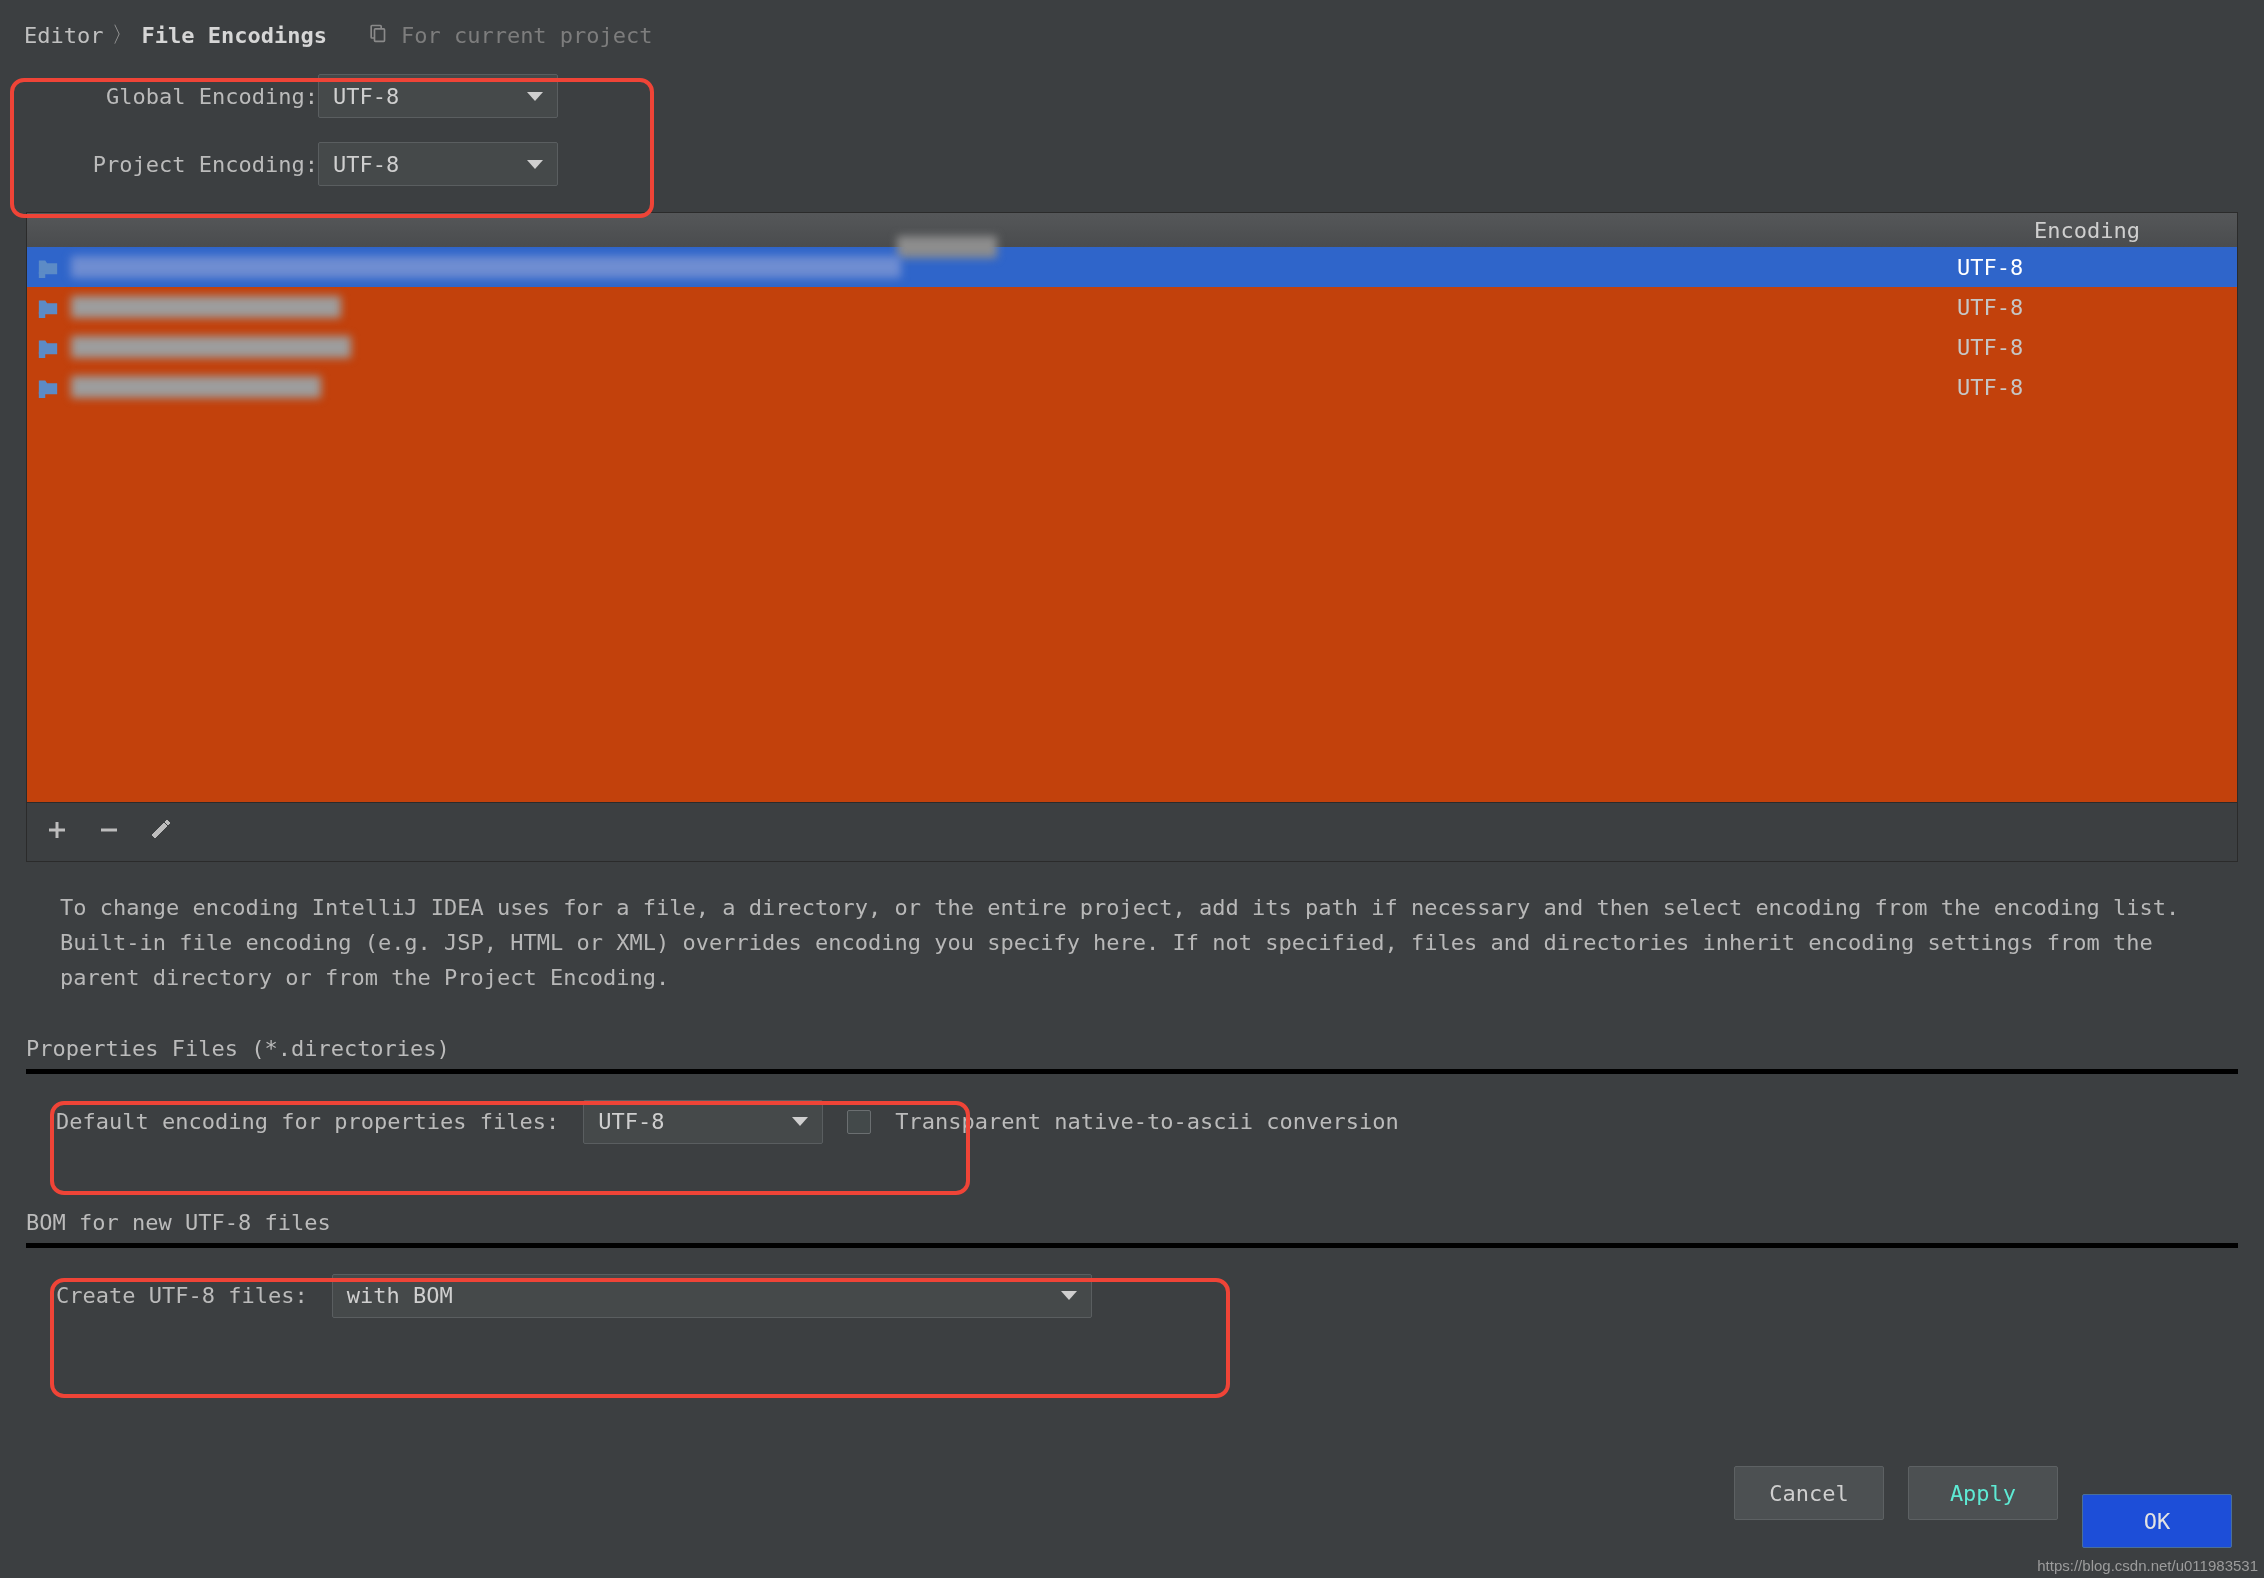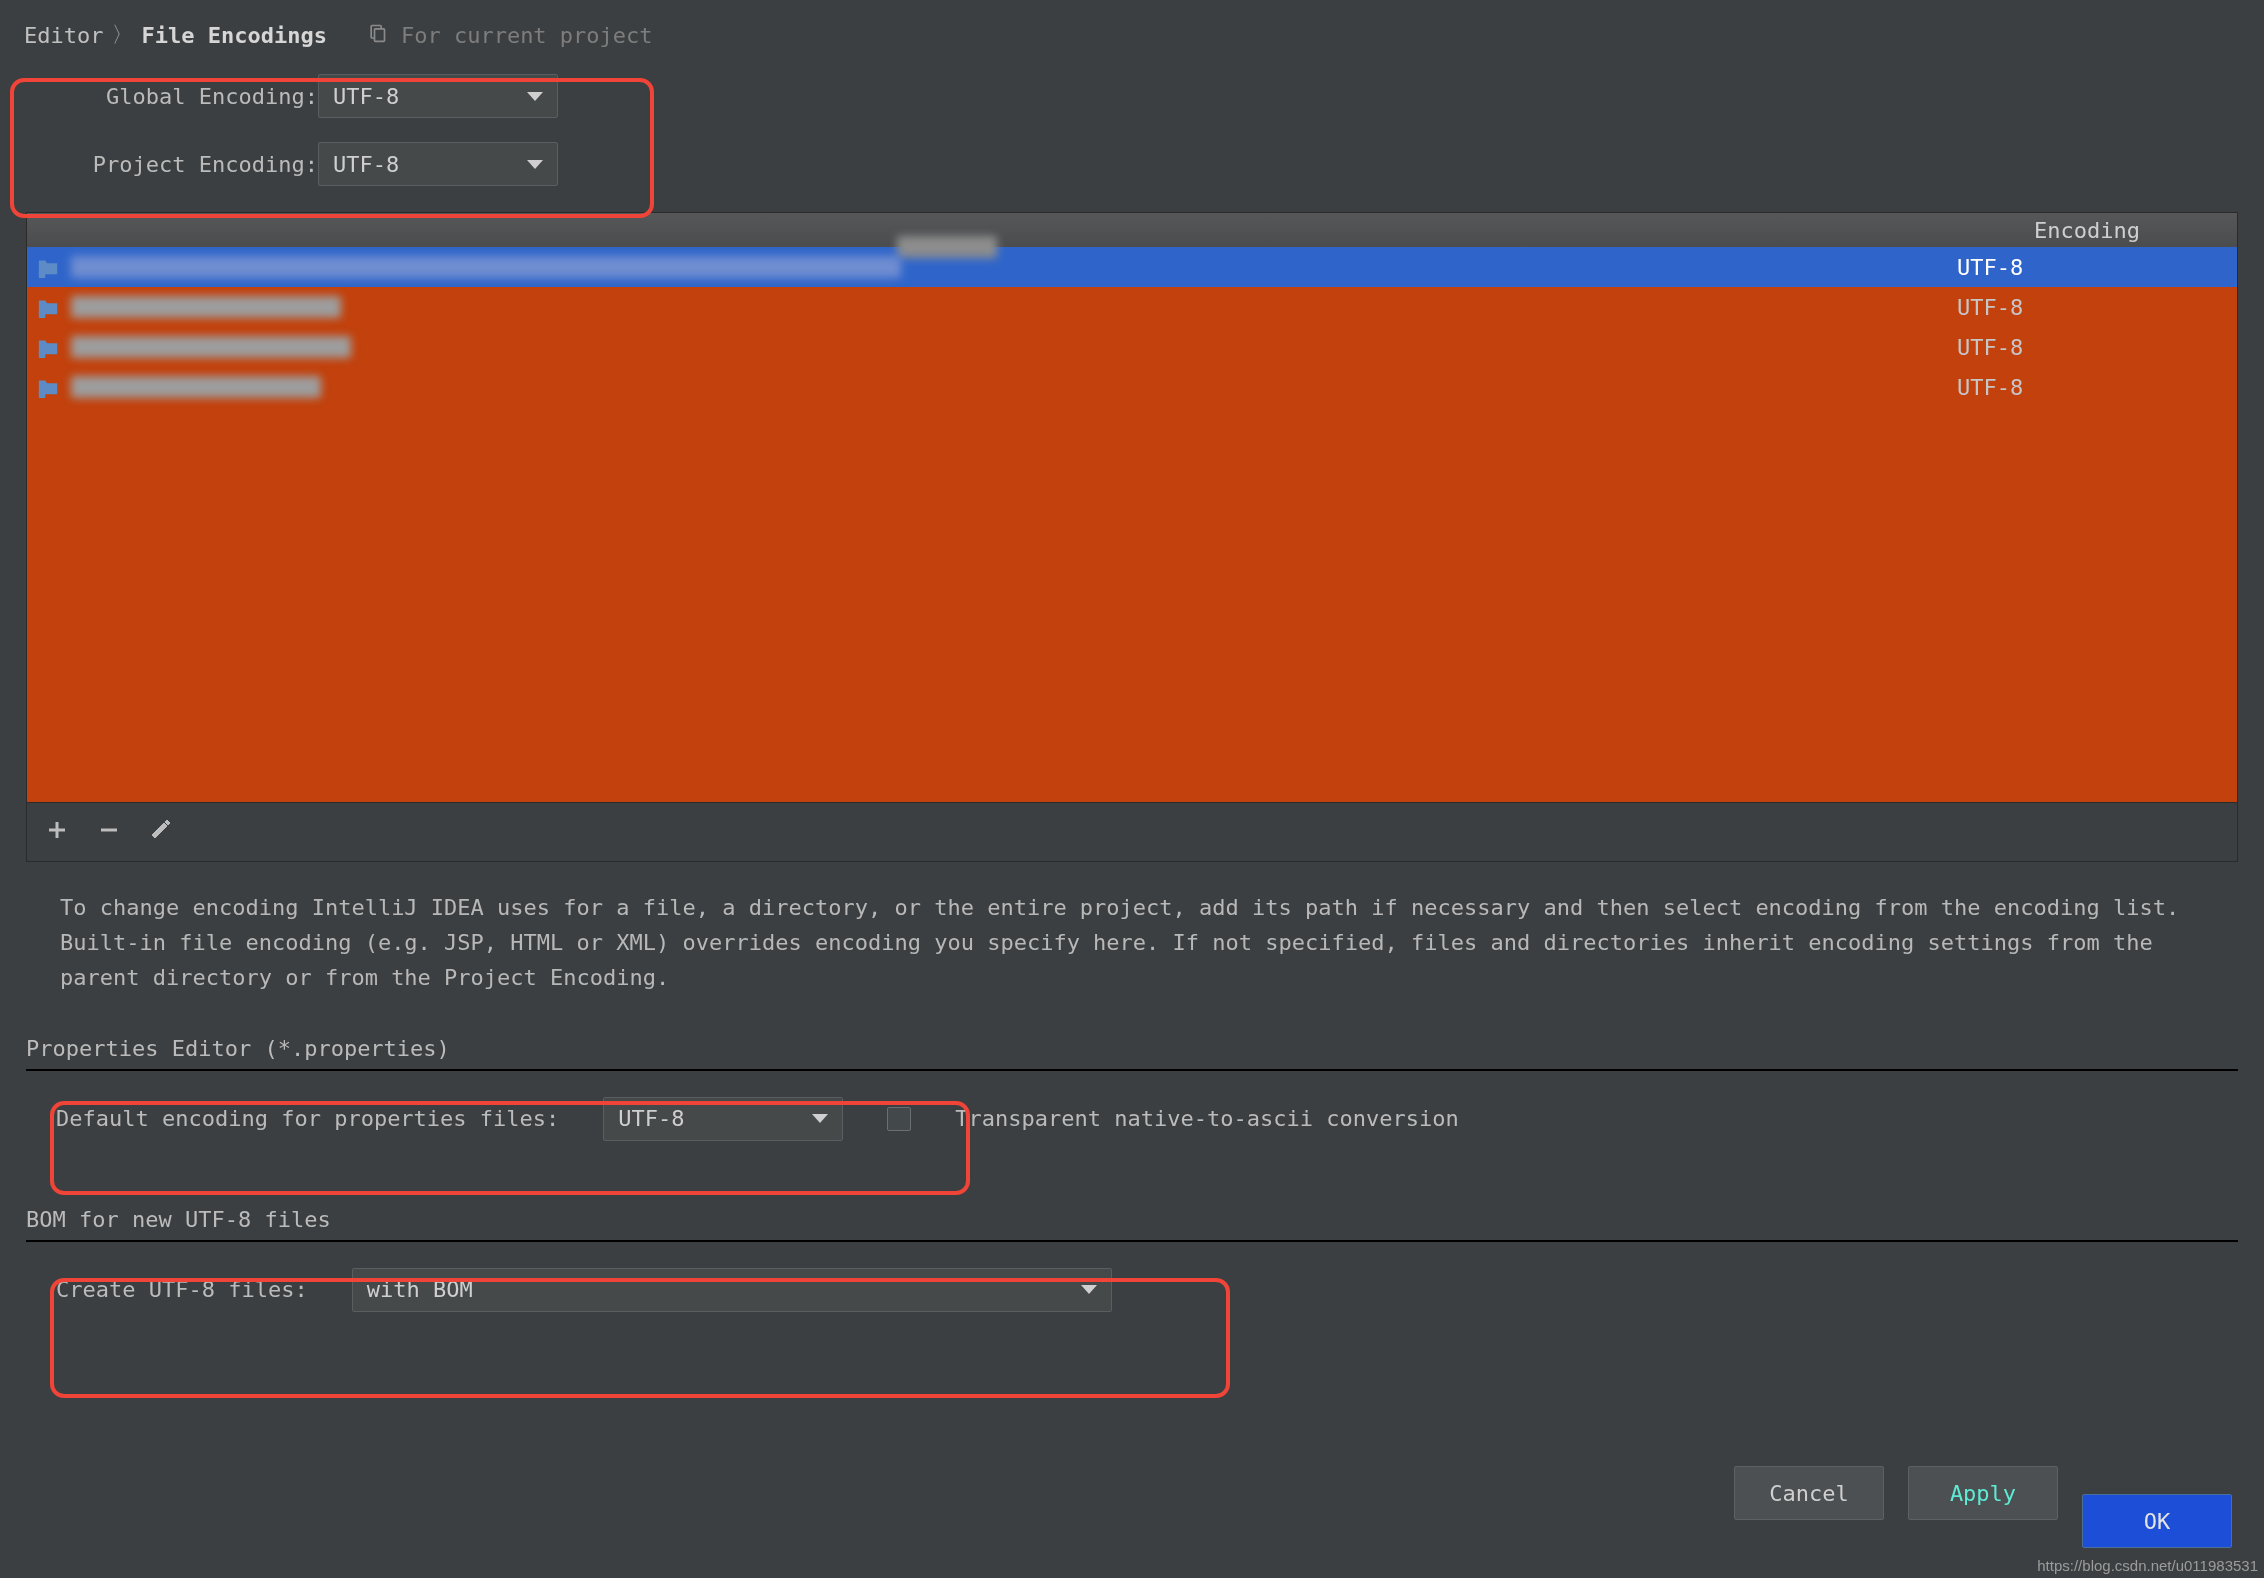--- a/index.html
+++ b/index.html
@@ -118,25 +118,25 @@
   
   .section {
     margin:40px 26px 0;
   }
   .section-title {
     font-size:22px;
     color:#bbbbbb;
     margin-bottom:8px;
   }
   .section-body {
-    border-top:2px solid #000000;
+    border-top:5px solid #000000;
     padding:26px 12px 26px 30px;
     display:flex;
     align-items:center;
-    gap:44px;
+    gap:24px;
   }
   .check {
     width:24px;height:24px;
     border:1px solid #6b6f71;
     background:#43494a;
     display:inline-block;
     border-radius:2px;
   }
   .check-lbl { color:#bbbbbb; }
 
@@ -268,21 +268,21 @@
       <svg viewBox="0 0 24 24" fill="#bdbdbd">
           <path d="M3 17l3 3 12-12-3-3L3 17zM18 2l3 3-2 2-3-3 2-2z"></path>
         </svg>
     </span>
   </div>
 </div>
 
 <div class="info">To change encoding IntelliJ IDEA uses for a file, a directory, or the entire project, add its path if necessary and then select encoding from the encoding list. Built-in file encoding (e.g. JSP, HTML or XML) overrides encoding you specify here. If not specified, files and directories inherit encoding settings from the parent directory or from the Project Encoding.</div>
 
 <div class="section">
-  <div class="section-title">Properties Editor (*.properties)</div>
+  <div class="section-title">Properties Files (*.directories)</div>
   <div class="section-body">
     <span>Default encoding for properties files:</span>
     <div class="combo wide">
       <span>UTF-8</span>
       <span class="chev"></span>
     </div>
     <span class="check"></span>
     <span class="check-lbl">Transparent native-to-ascii conversion</span>
   </div>
 </div>

